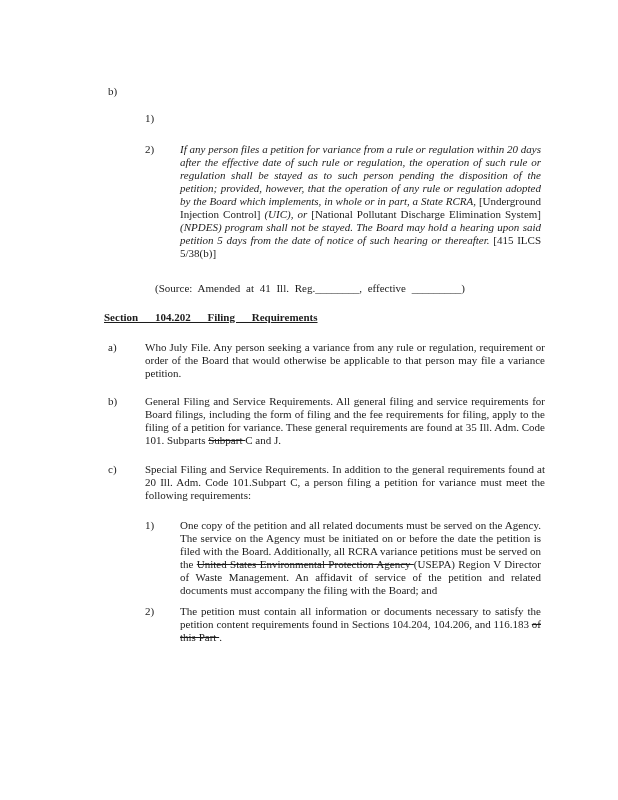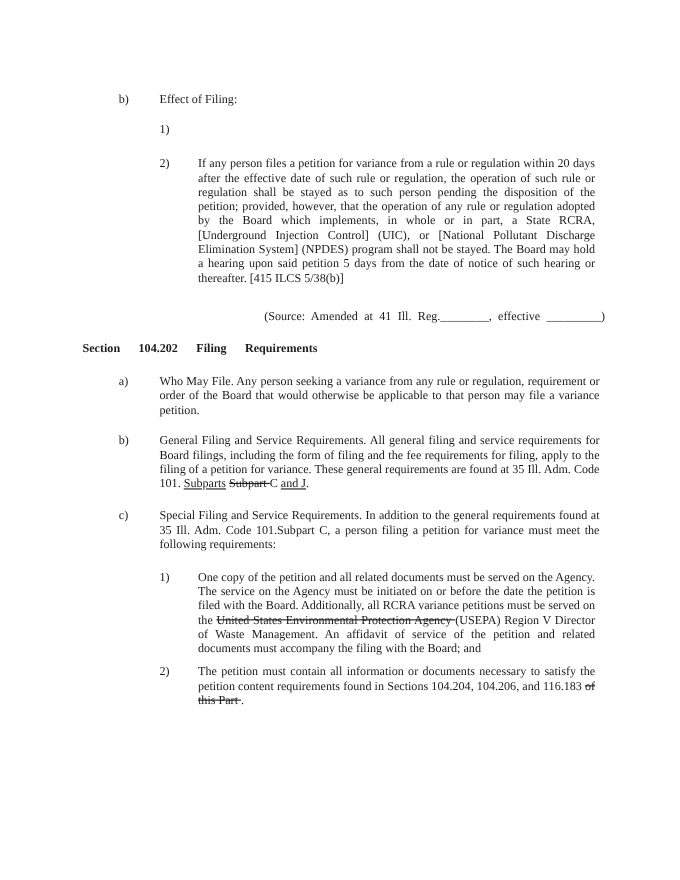--- a/index.html
+++ b/index.html
@@ -29,73 +29,72 @@
     margin-bottom: 14px;
   }
   
   .type-level1 { padding-left: 108px; }
   .type-level1 > .label { flex: 0 0 37px; }
   .type-level1 > .text  { width: 400px; }
   .type-level2 { padding-left: 145px; }
   .type-level2 > .label { flex: 0 0 35px; }
   .type-level2 > .text  { width: 361px; }
   .type-source  { padding-left: 70px; }
-  .type-source  > .text { width: 480px; text-align: right; word-spacing: 3px; }
-  .type-heading { padding-left: 75px; font-weight: bold; }
+  .type-source  > .text { width: 480px; text-align: center; word-spacing: 3px; }
+  .type-heading { padding-left: 104px; font-weight: bold; text-decoration: underline; }
   .type-heading > .text { width: 480px; text-align: left; word-spacing: 14px; }
   .text {
     text-align: justify;
   }
   
   .block:nth-child(2) { margin-bottom: 18px; }
   .block:nth-child(3) { margin-bottom: 22px; }
   .block:nth-child(4) { margin-bottom: 16px; }
   .block:nth-child(5) { margin-bottom: 17px; }
   .block:nth-child(6) { margin-bottom: 15px; }
   .block:nth-child(7) { margin-bottom: 16px; }
   .block:nth-child(8) { margin-bottom: 17px; }
   .block:nth-child(9) { margin-bottom: 8px; }
   
   .run.normal    { font-style: normal; }
-  .run.italic    { }
+  .run.italic    { font-style: italic; }
   .run.strike    { text-decoration: line-through; }
-  .run.underline { text-decoration: underline; }
+  .run.underline { }
 </style>
 </head>
 <body>
 
 <div class="page" id="doc-root">
     <div class="block type-level1">
       <span class="label">b)</span>
-      <div class="text"><span class="run normal">Effect of Filing:</span></div>
     </div>
     <div class="block type-level2">
       <span class="label">1)</span>
     </div>
     <div class="block type-level2">
       <span class="label">2)</span>
       <div class="text"><span class="run italic">If any person files a petition for variance from a rule or regulation within 20 days after the effective date of such rule or regulation, the operation of such rule or regulation shall be stayed as to such person pending the disposition of the petition; provided, however, that the operation of any rule or regulation adopted by the Board which implements, in whole or in part, a State RCRA, </span><span class="run normal">[Underground Injection Control]</span><span class="run italic"> (UIC), or </span><span class="run normal">[National Pollutant Discharge Elimination System]</span><span class="run italic"> (NPDES) program shall not be stayed. The Board may hold a hearing upon said petition 5 days from the date of notice of such hearing or thereafter. </span><span class="run normal">[415 ILCS 5/38(b)]</span></div>
     </div>
     <div class="block type-source">
       <div class="text"><span class="run normal">(Source: Amended at 41 Ill. Reg.</span><span class="run normal">________</span><span class="run normal">, effective </span><span class="run normal">_________</span><span class="run normal">)</span></div>
     </div>
     <div class="block type-heading">
       <div class="text"><span class="run normal">Section 104.202 Filing Requirements</span></div>
     </div>
     <div class="block type-level1">
       <span class="label">a)</span>
-      <div class="text"><span class="run normal">Who May File. Any person seeking a variance from any rule or regulation, requirement or order of the Board that would otherwise be applicable to that person may file a variance petition.</span></div>
+      <div class="text"><span class="run normal">Who July File. Any person seeking a variance from any rule or regulation, requirement or order of the Board that would otherwise be applicable to that person may file a variance petition.</span></div>
     </div>
     <div class="block type-level1">
       <span class="label">b)</span>
       <div class="text"><span class="run normal">General Filing and Service Requirements. All general filing and service requirements for Board filings, including the form of filing and the fee requirements for filing, apply to the filing of a petition for variance. These general requirements are found at 35 Ill. Adm. Code 101. </span><span class="run underline">Subparts</span><span class="run normal"> </span><span class="run strike">Subpart&nbsp;</span><span class="run normal">C </span><span class="run underline">and J</span><span class="run normal">.</span></div>
     </div>
     <div class="block type-level1">
       <span class="label">c)</span>
-      <div class="text"><span class="run normal">Special Filing and Service Requirements. In addition to the general requirements found at 35 Ill. Adm. Code 101.Subpart C, a person filing a petition for variance must meet the following requirements:</span></div>
+      <div class="text"><span class="run normal">Special Filing and Service Requirements. In addition to the general requirements found at 20 Ill. Adm. Code 101.Subpart C, a person filing a petition for variance must meet the following requirements:</span></div>
     </div>
     <div class="block type-level2">
       <span class="label">1)</span>
       <div class="text"><span class="run normal">One copy of the petition and all related documents must be served on the Agency. The service on the Agency must be initiated on or before the date the petition is filed with the Board. Additionally, all RCRA variance petitions must be served on the </span><span class="run strike">United States Environmental Protection Agency&nbsp;</span><span class="run normal">(USEPA) Region V Director of Waste Management. An affidavit of service of the petition and related documents must accompany the filing with the Board; and</span></div>
     </div>
     <div class="block type-level2">
       <span class="label">2)</span>
       <div class="text"><span class="run normal">The petition must contain all information or documents necessary to satisfy the petition content requirements found in Sections 104.204, 104.206, and 116.183 </span><span class="run strike">of this Part&nbsp;</span><span class="run normal">.</span></div>
     </div>
   </div>

